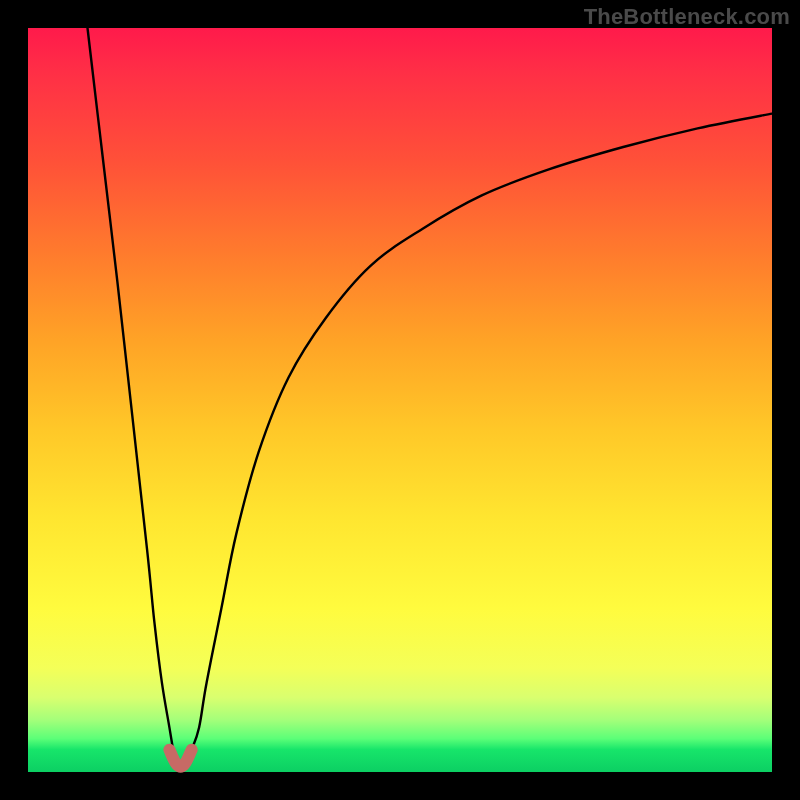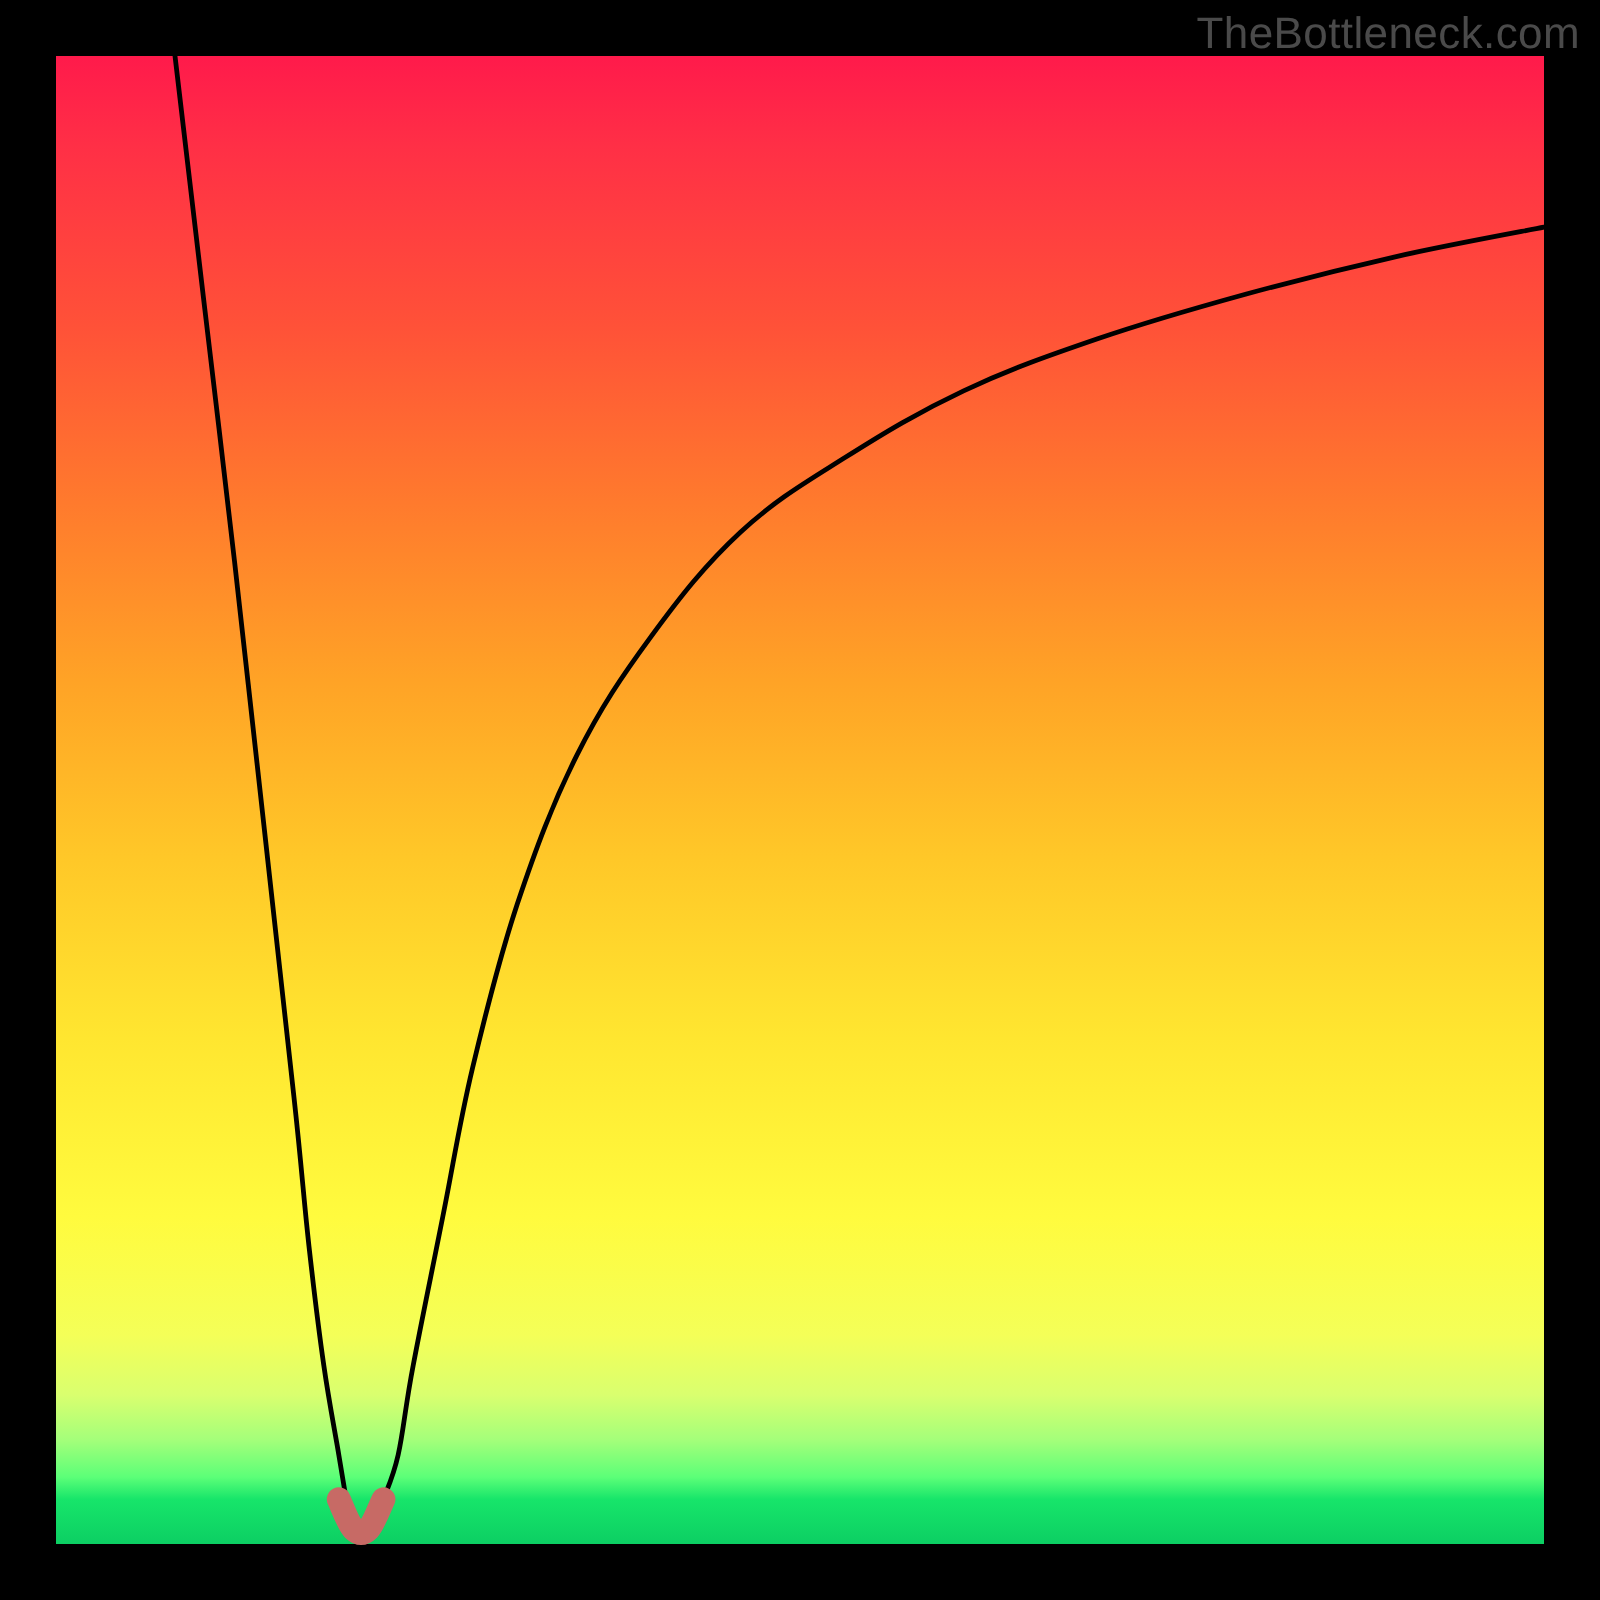--- a/index.html
+++ b/index.html
@@ -43,21 +43,21 @@
       #17e56a 97%,
       #0ccf63 100%
     );
   }
   .watermark {
     position: absolute;
     top: 4px;
     right: 10px;
     color: #4a4a4a;
     font-size: 22px;
-    font-weight: 400;
+    font-weight: 700;
     letter-spacing: 0.2px;
     user-select: none;
   }
   svg.curve {
     position: absolute;
     left: 0;
     top: 0;
     width: 744px;
     height: 744px;
     overflow: visible;

